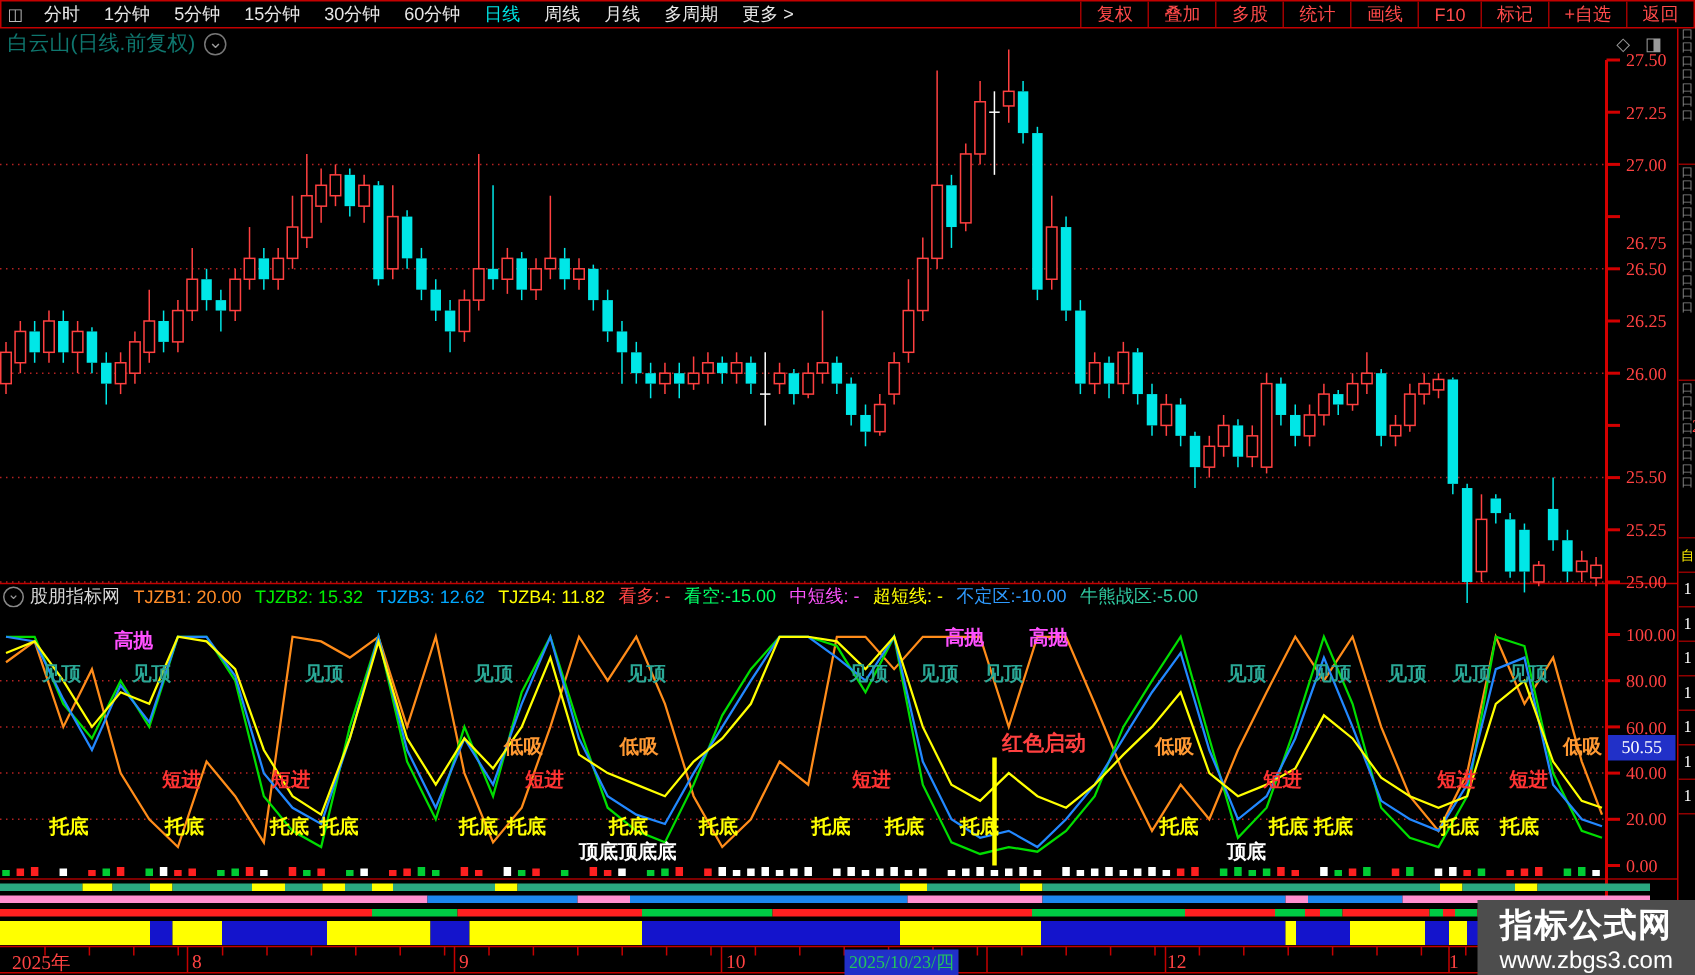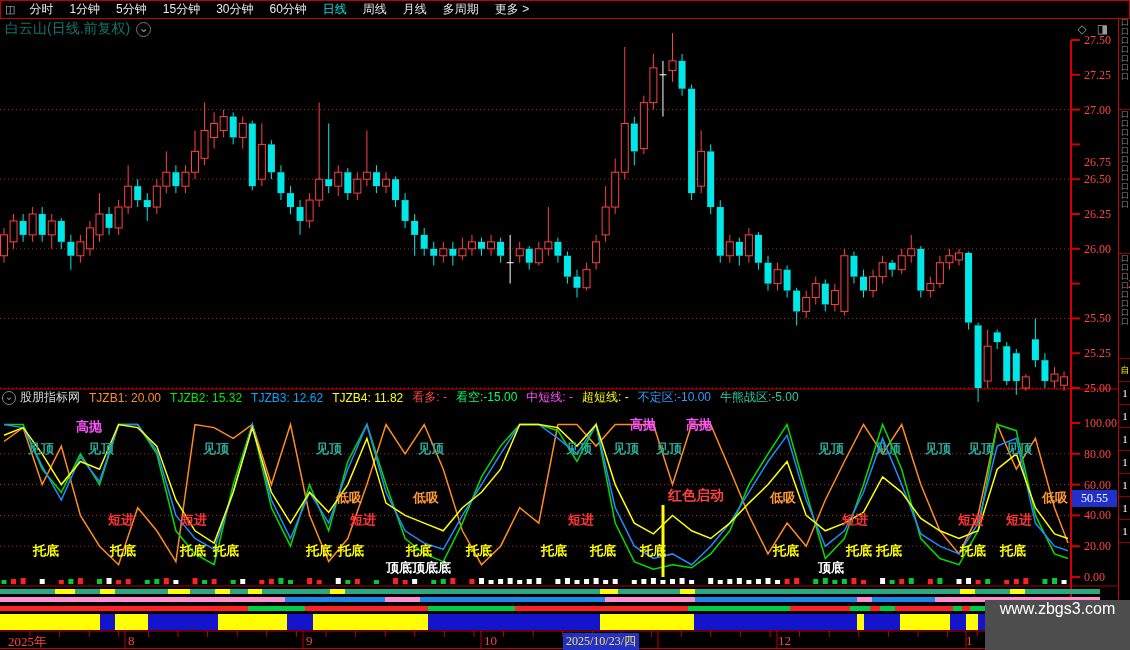--- a/index.html
+++ b/index.html
@@ -31,21 +31,21 @@
               font-size:12px;white-space:nowrap;z-index:10;overflow:hidden;}
   #ind-header .circ{color:#999;border:1px solid #888;border-radius:50%;width:12px;height:12px;line-height:10px;
                     text-align:center;font-size:10px;margin:0 4px 0 2px;flex:none;}
   #ind-header span.item{margin-right:9px;}
   .anno{position:absolute;font-size:13px;font-weight:bold;z-index:6;white-space:nowrap;letter-spacing:0px;}
   #badge5055{position:absolute;left:1072px;top:490px;width:45px;height:17px;background:#2130c8;color:#fff;
              font-size:12px;text-align:center;line-height:17px;z-index:7;}
   #event-lbl{position:absolute;font-size:14px;font-weight:bold;z-index:6;}
   
   .date-lbl{position:absolute;top:633px;color:#ff4242;font-size:13px;z-index:8;white-space:nowrap;}
-  .date-lbl.hl{background:#2130c8;color:#fde047;padding:0 3px;font-size:12px;top:633px;}
+  .date-lbl.hl{background:#2130c8;color:#22c55e;padding:0 3px;font-size:12px;top:633px;}
   
   #watermark{position:absolute;left:985px;top:600px;width:145px;height:50px;background:#4d4d4d;z-index:40;
              color:#fff;text-align:center;}
   #watermark .l1{font-size:22px;font-weight:bold;margin-top:2px;letter-spacing:1px;}
   #watermark .l2{font-size:16px;margin-top:0px;}
   
   #right-strip{position:absolute;left:1118px;top:0;width:12px;height:650px;border-left:1px solid #c40000;z-index:25;}
   #right-strip .topbox{height:17px;border-bottom:1px solid #c40000;background:#000;}
   #right-strip .run{color:#8a8a8a;font-size:8px;line-height:9px;text-align:center;border-bottom:1px solid #900000;
                     overflow:hidden;word-break:break-all;}
@@ -634,20 +634,31 @@
       <span class="tb-item">5分钟</span>
       <span class="tb-item">15分钟</span>
       <span class="tb-item">30分钟</span>
       <span class="tb-item">60分钟</span>
       <span class="tb-item active">日线</span>
       <span class="tb-item">周线</span>
       <span class="tb-item">月线</span>
       <span class="tb-item">多周期</span>
       <span class="tb-item">更多 &gt;</span>
     </div>
+  <div class="tb-right" id="tb-right">
+      <span class="tb-item">复权</span>
+      <span class="tb-item">叠加</span>
+      <span class="tb-item">多股</span>
+      <span class="tb-item">统计</span>
+      <span class="tb-item">画线</span>
+      <span class="tb-item">F10</span>
+      <span class="tb-item">标记</span>
+      <span class="tb-item">+自选</span>
+      <span class="tb-item">返回</span>
+    </div>
 </div>
 
 <div id="title-row">
   <span class="title">白云山(日线.前复权)</span>
   <span class="chev">⌄</span>
   <span class="spacer"></span>
   <span class="icn">◇</span>
   <span class="icn">◨</span>
 </div>
 
@@ -664,20 +675,21 @@
     <span class="item" style="color: rgb(255, 255, 0);">超短线: -</span>
     <span class="item" style="color: rgb(47, 155, 255);">不定区:-10.00</span>
     <span class="item" style="color: rgb(47, 201, 160);">牛熊战区:-5.00</span>
   </div>
 
 <div id="badge5055" class="mono">50.55</div>
 
 <div id="event-lbl" style="left: 668px; top: 487px; color: rgb(255, 64, 64);">红色启动</div>
 
 <div id="watermark">
+  <div class="l1">指标公式网</div>
   <div class="l2">www.zbgs3.com</div>
 </div>
 
 <div id="right-strip">
   <div class="topbox"></div>
 <div class="run" style="height: 91px;">口口口口口口口</div>
     <div class="run" style="height: 143px;">口口口口口口口口口口口</div>
     <div class="run" style="height: 104px;">口口口口口口口口</div>
     <div class="hl">自</div>
     <div class="one mono">1</div>

